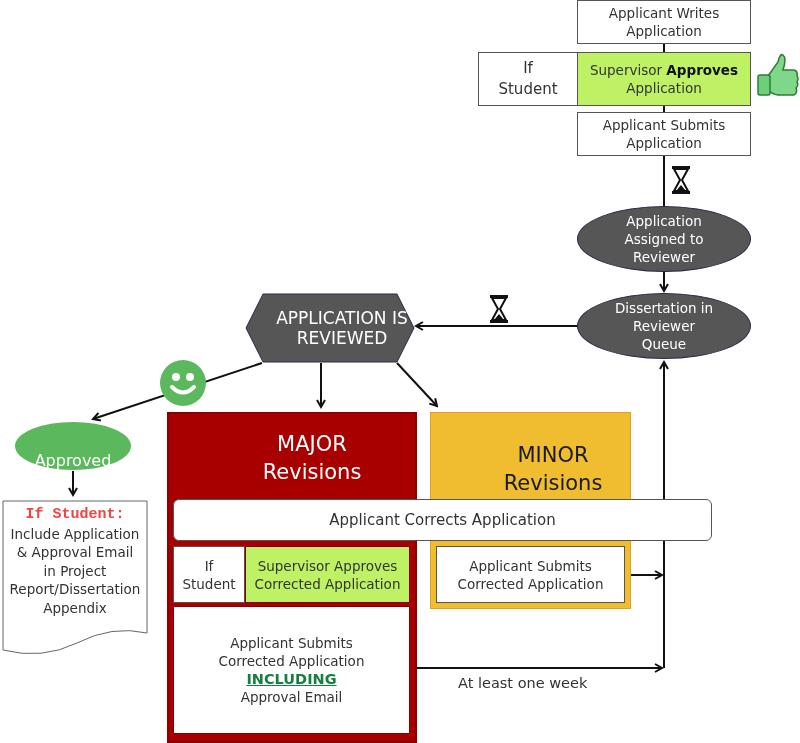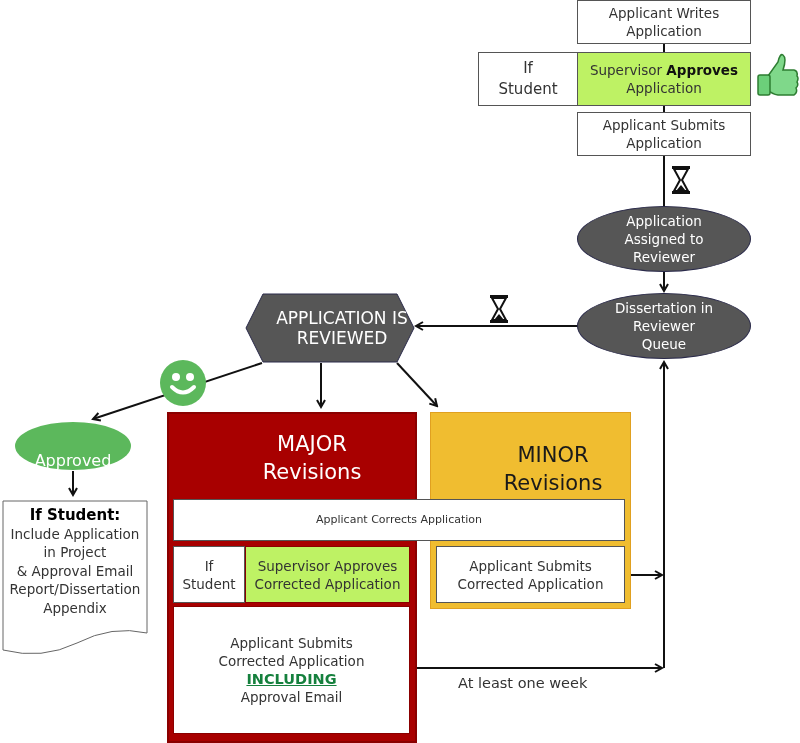--- a/index.html
+++ b/index.html
@@ -128,44 +128,44 @@
 
 <div class="abs" style="left:15px;top:422px;width:116px;height:48px;border-radius:50%;background:#5cb85c;color:#fff;display:flex;align-items:flex-end;justify-content:center;font-size:16px;">
   <span>Approved</span>
 </div>
 
 <div class="abs" style="left:2px;top:500px;width:146px;height:160px;">
   <svg width="146" height="160" viewBox="0 0 146 160" style="position:absolute;left:0;top:0;">
     <path d="M1 1 L145 1 L145 133 Q110 125 75 143 Q40 160 1 150 Z" fill="#fff" stroke="#666" stroke-width="1"></path>
   </svg>
   <div style="position:absolute;left:0;top:6px;width:146px;text-align:center;font-size:13.5px;line-height:18.5px;color:#333;">
-    <span class="t" style="font-weight:bold;font-size:15px;color:#000000;">If Student:</span>
+    <span class="t" style="font-weight:bold;font-size:15px;color:#ef4444;font-family:Liberation Mono, monospace;">If Student:</span>
     <span class="t">Include Application</span>
+    <span class="t">&amp; Approval Email</span>
     <span class="t">in Project</span>
-    <span class="t">&amp; Approval Email</span>
     <span class="t">Report/Dissertation</span>
     <span class="t">Appendix</span>
   </div>
 </div>
 
 <div class="abs major" style="left:167px;top:412px;width:250px;height:331px;">
   <div class="heading" style="position:absolute;left:0;top:16px;width:246px;padding-left:20px;">
     <span class="t">MAJOR</span>
     <span class="t">Revisions</span>
   </div>
 </div>
 
 <div class="abs minor" style="left:430px;top:412px;width:201px;height:197px;">
   <div class="heading-dark" style="position:absolute;left:0;top:28px;width:196px;margin-left:24px;">
     <span class="t">MINOR</span>
     <span class="t">Revisions</span>
   </div>
 </div>
 
-<div class="abs box" style="left:173px;top:499px;width:452px;height:42px;font-size:11px;">
+<div class="abs box" style="left:173px;top:499px;width:539px;height:42px;font-size:15px;border-radius:6px;">
   <span>Applicant Corrects Application</span>
 </div>
 
 <div class="abs box" style="left:173px;top:546px;width:72px;height:57px;">
   <div>
       <span class="t">If</span>
       <span class="t">Student</span>
     </div>
 </div>
 <div class="abs box green" style="left:245px;top:546px;width:165px;height:57px;border-color:#8a0000;">

